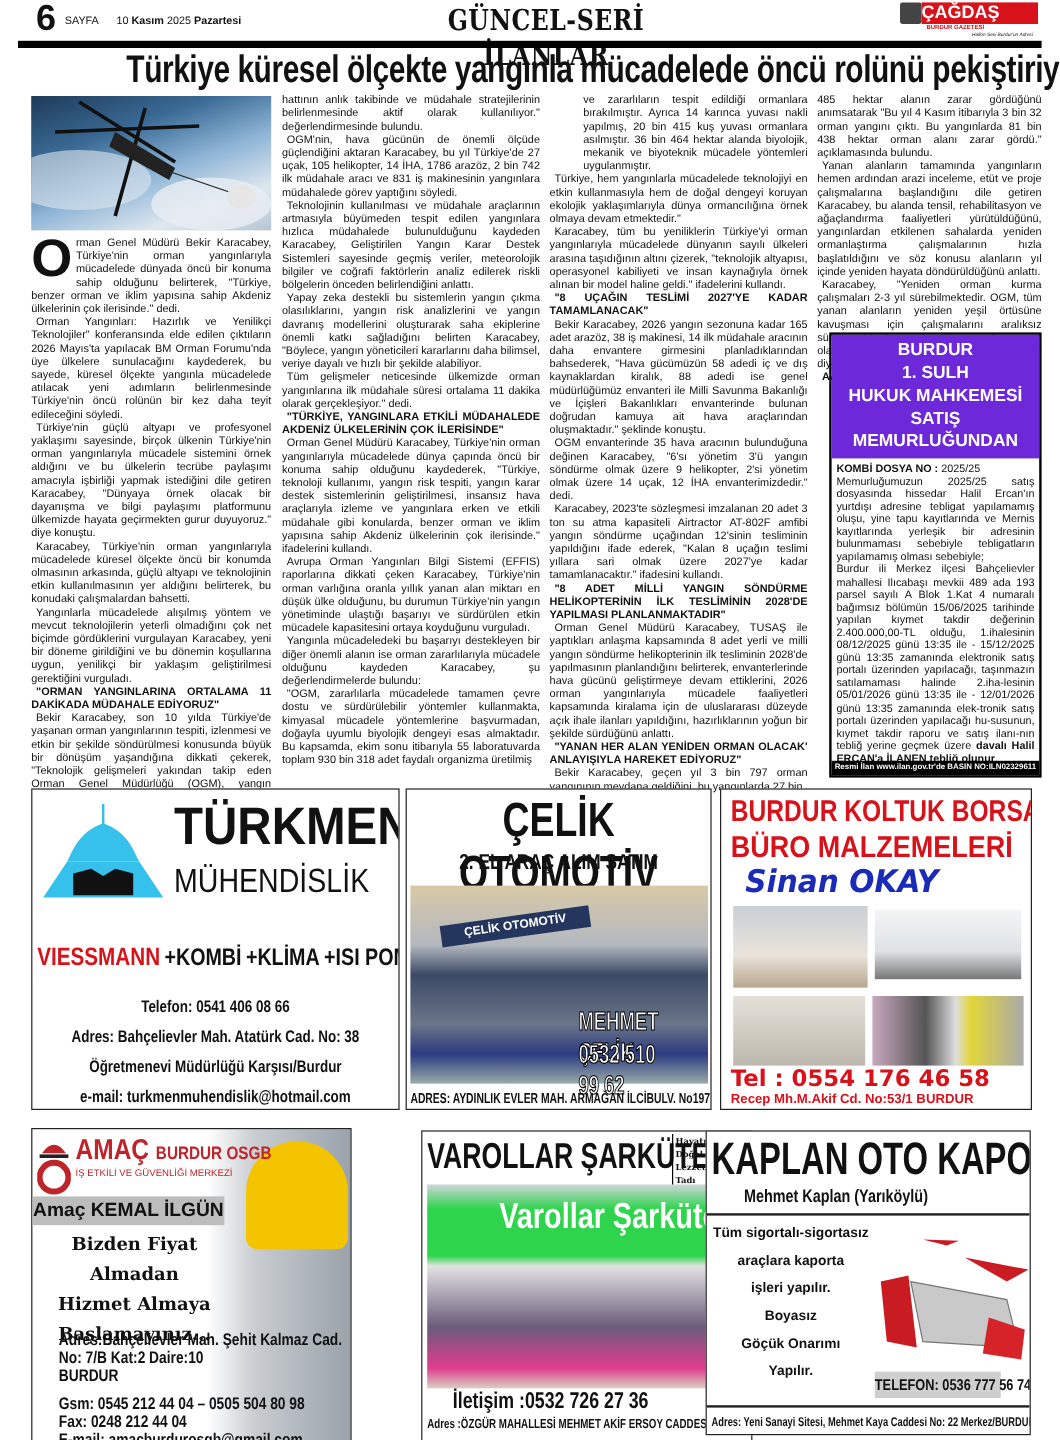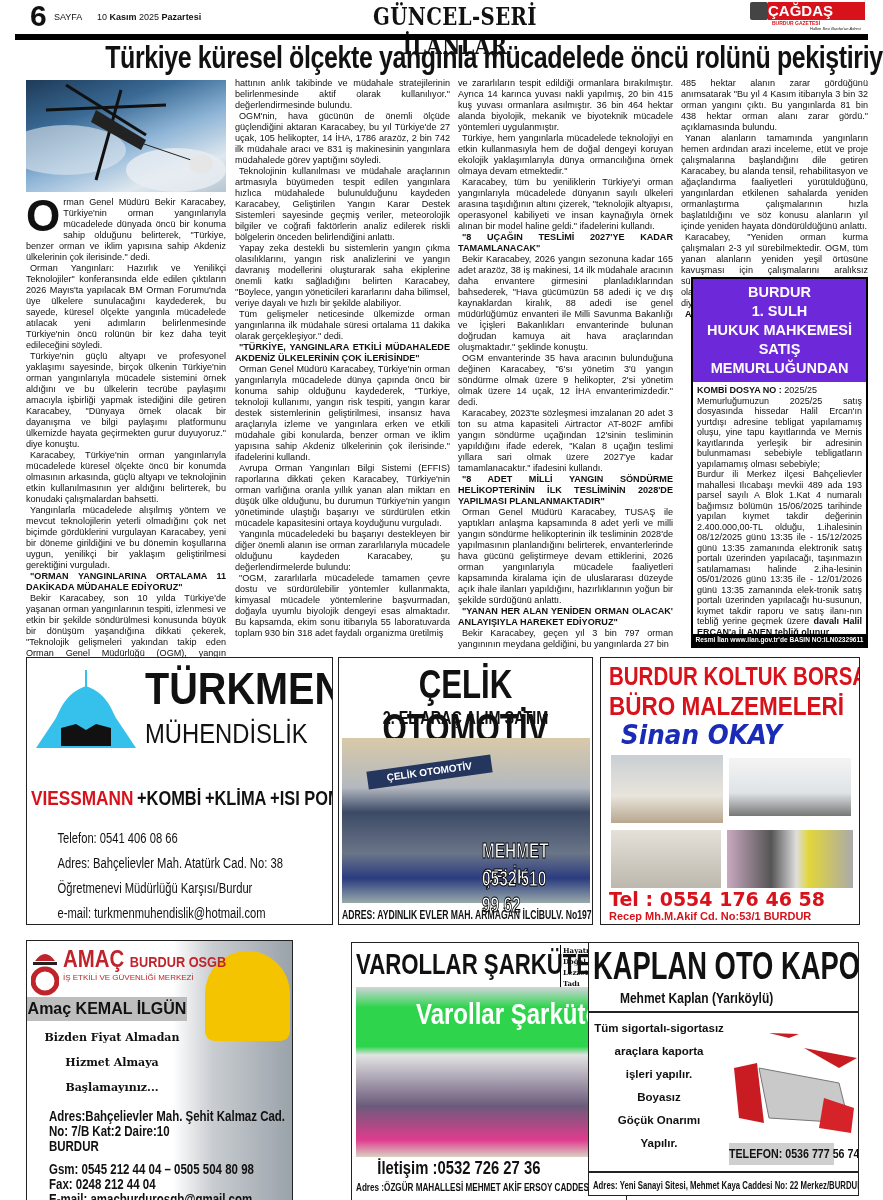--- a/index.html
+++ b/index.html
@@ -74,21 +74,21 @@
     <p>Teknolojinin kullanılması ve müdahale araçlarının artmasıyla büyümeden tespit edilen yangınlara hızlıca müdahalede bulunulduğunu kaydeden Karacabey, Geliştirilen Yangın Karar Destek Sistemleri sayesinde geçmiş veriler, meteorolojik bilgiler ve coğrafi faktörlerin analiz edilerek riskli bölgelerin önceden belirlendiğini anlattı.</p>
     <p>Yapay zeka destekli bu sistemlerin yangın çıkma olasılıklarını, yangın risk analizlerini ve yangın davranış modellerini oluşturarak saha ekiplerine önemli katkı sağladığını belirten Karacabey, "Böylece, yangın yöneticileri kararlarını daha bilimsel, veriye dayalı ve hızlı bir şekilde alabiliyor.</p>
     <p>Tüm gelişmeler neticesinde ülkemizde orman yangınlarına ilk müdahale süresi ortalama 11 dakika olarak gerçekleşiyor." dedi.</p>
     <h4>"TÜRKİYE, YANGINLARA ETKİLİ MÜDAHALEDE AKDENİZ ÜLKELERİNİN ÇOK İLERİSİNDE"</h4>
     <p>Orman Genel Müdürü Karacabey, Türkiye'nin orman yangınlarıyla mücadelede dünya çapında öncü bir konuma sahip olduğunu kaydederek, "Türkiye, teknoloji kullanımı, yangın risk tespiti, yangın karar destek sistemlerinin geliştirilmesi, insansız hava araçlarıyla izleme ve yangınlara erken ve etkili müdahale gibi konularda, benzer orman ve iklim yapısına sahip Akdeniz ülkelerinin çok ilerisinde." ifadelerini kullandı.</p>
     <p>Avrupa Orman Yangınları Bilgi Sistemi (EFFIS) raporlarına dikkati çeken Karacabey, Türkiye'nin orman varlığına oranla yıllık yanan alan miktarı en düşük ülke olduğunu, bu durumun Türkiye'nin yangın yönetiminde ulaştığı başarıyı ve sürdürülen etkin mücadele kapasitesini ortaya koyduğunu vurguladı.</p>
     <p>Yangınla mücadeledeki bu başarıyı destekleyen bir diğer önemli alanın ise orman zararlılarıyla mücadele olduğunu kaydeden Karacabey, şu değerlendirmelerde bulundu:</p>
     <p>"OGM, zararlılarla mücadelede tamamen çevre dostu ve sürdürülebilir yöntemler kullanmakta, kimyasal mücadele yöntemlerine başvurmadan, doğayla uyumlu biyolojik dengeyi esas almaktadır. Bu kapsamda, ekim sonu itibarıyla 55 laboratuvarda toplam 930 bin 318 adet faydalı organizma üretilmiş</p>
   </div>
 <div class="col" id="col3" style="left:458px;top:78px;width:215px;">
-    <p style="text-indent: 0px;">ve zararlıların tespit edildiği ormanlara bırakılmıştır. Ayrıca 14 karınca yuvası nakli yapılmış, 20 bin 415 kuş yuvası ormanlara asılmıştır. 36 bin 464 hektar alanda biyolojik, mekanik ve biyoteknik mücadele yöntemleri uygulanmıştır.</p>
+    <p style="text-indent: 0px; margin-left: 28px;">ve zararlıların tespit edildiği ormanlara bırakılmıştır. Ayrıca 14 karınca yuvası nakli yapılmış, 20 bin 415 kuş yuvası ormanlara asılmıştır. 36 bin 464 hektar alanda biyolojik, mekanik ve biyoteknik mücadele yöntemleri uygulanmıştır.</p>
     <p>Türkiye, hem yangınlarla mücadelede teknolojiyi en etkin kullanmasıyla hem de doğal dengeyi koruyan ekolojik yaklaşımlarıyla dünya ormancılığına örnek olmaya devam etmektedir."</p>
     <p>Karacabey, tüm bu yeniliklerin Türkiye'yi orman yangınlarıyla mücadelede dünyanın sayılı ülkeleri arasına taşıdığının altını çizerek, "teknolojik altyapısı, operasyonel kabiliyeti ve insan kaynağıyla örnek alınan bir model haline geldi." ifadelerini kullandı.</p>
     <h4>"8 UÇAĞIN TESLİMİ 2027'YE KADAR TAMAMLANACAK"</h4>
     <p>Bekir Karacabey, 2026 yangın sezonuna kadar 165 adet arazöz, 38 iş makinesi, 14 ilk müdahale aracının daha envantere girmesini planladıklarından bahsederek, "Hava gücümüzün 58 adedi iç ve dış kaynaklardan kiralık, 88 adedi ise genel müdürlüğümüz envanteri ile Milli Savunma Bakanlığı ve İçişleri Bakanlıkları envanterinde bulunan doğrudan kamuya ait hava araçlarından oluşmaktadır." şeklinde konuştu.</p>
     <p>OGM envanterinde 35 hava aracının bulunduğuna değinen Karacabey, "6'sı yönetim 3'ü yangın söndürme olmak üzere 9 helikopter, 2'si yönetim olmak üzere 14 uçak, 12 İHA envanterimizdedir." dedi.</p>
     <p>Karacabey, 2023'te sözleşmesi imzalanan 20 adet 3 ton su atma kapasiteli Airtractor AT-802F amfibi yangın söndürme uçağından 12'sinin tesliminin yapıldığını ifade ederek, "Kalan 8 uçağın teslimi yıllara sari olmak üzere 2027'ye kadar tamamlanacaktır." ifadesini kullandı.</p>
     <h4>"8 ADET MİLLİ YANGIN SÖNDÜRME HELİKOPTERİNİN İLK TESLİMİNİN 2028'DE YAPILMASI PLANLANMAKTADIR"</h4>
     <p>Orman Genel Müdürü Karacabey, TUSAŞ ile yaptıkları anlaşma kapsamında 8 adet yerli ve milli yangın söndürme helikopterinin ilk tesliminin 2028'de yapılmasının planlandığını belirterek, envanterlerinde hava gücünü geliştirmeye devam ettiklerini, 2026 orman yangınlarıyla mücadele faaliyetleri kapsamında kiralama için de uluslararası düzeyde açık ihale ilanları yapıldığını, hazırlıklarının yoğun bir şekilde sürdüğünü anlattı.</p>
     <h4>"YANAN HER ALAN YENİDEN ORMAN OLACAK' ANLAYIŞIYLA HAREKET EDİYORUZ"</h4>
     <p>Bekir Karacabey, geçen yıl 3 bin 797 orman yangınının meydana geldiğini, bu yangınlarda 27 bin</p>
@@ -120,21 +120,21 @@
     <path d="M30 78 L30 60 L45 56 L55 62 L65 56 L80 60 L80 78 Z" fill="#111"></path>
   </svg>
   <div class="cond" style="position:absolute;left:118px;top:8px;font-size:44px;line-height:46px;transform:scaleX(0.9)">TÜRKMEN</div>
   <div style="position:absolute;left:118px;top:60px;font-size:28px;line-height:32px;transform:scaleX(0.85);transform-origin:left">MÜHENDİSLİK</div>
   <div style="position:absolute;left:4px;top:128px;white-space:nowrap;transform:scaleX(0.82);transform-origin:left">
     <span class="cond" style="color:#d8121b;font-size:21px">VIESSMANN</span>
     <span class="cond" style="font-size:20px">+KOMBİ</span>
     <span class="cond" style="font-size:20px">+KLİMA</span>
     <span class="cond" style="font-size:20px">+ISI POMPASI</span>
   </div>
-  <div style="position:absolute;left:0;top:168px;width:100%;text-align:left;font-weight:normal;font-size:14px;line-height:25px">
+  <div style="position:absolute;left:0;top:168px;width:100%;text-align:center;font-weight:bold;font-size:14px;line-height:25px">
     <div style="transform:scaleX(0.8)">Telefon: 0541 406 08 66</div>
     <div style="transform:scaleX(0.8);white-space:nowrap">Adres: Bahçelievler Mah. Atatürk Cad. No: 38</div>
     <div style="transform:scaleX(0.8)">Öğretmenevi Müdürlüğü Karşısı/Burdur</div>
     <div style="transform:scaleX(0.8);white-space:nowrap">e-mail: turkmenmuhendislik@hotmail.com</div>
   </div>
 </div>
 
 <div class="ad" style="left:338px;top:657px;width:255px;height:268px;">
   <div class="cond" style="position:absolute;left:0;top:4px;width:100%;text-align:center;font-size:40px;line-height:44px;transform:scaleX(0.78);transform-origin:center">ÇELİK OTOMOTİV</div>
   <div class="cond" style="position:absolute;left:0;top:50px;width:100%;text-align:center;font-size:18px;transform:scaleX(0.8);transform-origin:center">2. EL ARAÇ ALIM SATIM</div>
@@ -161,21 +161,21 @@
 <div class="ad" style="left:26px;top:940px;width:267px;height:305px;background:linear-gradient(90deg,#fff 0%,#fff 55%,#c9cdd1 70%,#9aa2aa 100%)">
   <div style="position:absolute;left:178px;top:10px;width:85px;height:90px;border-radius:45px 45px 10px 10px;background:#f5c400"></div>
   <svg style="position:absolute;left:4px;top:6px" width="28" height="52" viewBox="0 0 28 52">
     <circle cx="14" cy="34" r="12" fill="none" stroke="#c0242b" stroke-width="5"></circle>
     <path d="M4 14 Q14 0 24 14 Z" fill="#c0242b"></path>
     <rect x="2" y="15" width="24" height="3" fill="#222"></rect>
   </svg>
   <div class="cond" style="position:absolute;left:36px;top:4px;font-size:24px;color:#c0242b;white-space:nowrap;transform:scaleX(0.85)"><span>AMAÇ</span> <span style="font-size:15px">BURDUR OSGB</span></div>
   <div style="position:absolute;left:36px;top:32px;font-size:8px;color:#c0242b;white-space:nowrap">İŞ ETKİLİ VE GÜVENLİĞİ MERKEZİ</div>
   <div class="cond" style="position:absolute;left:0;top:56px;width:160px;height:24px;background:#bdbdbd;font-size:16px;line-height:24px;text-align:center">Amaç KEMAL İLGÜN</div>
-  <div style="position:absolute;left:0;top:84px;width:170px;text-align:center;font-family:'DejaVu Serif',serif;font-weight:bold;font-size:11px;line-height:25px">
+  <div style="position:absolute;left:0;top:84px;width:170px;text-align:center;font-family:'DejaVu Serif',serif;font-weight:bold;font-size:15px;line-height:25px">
     <div>Bizden Fiyat Almadan</div>
     <div>Hizmet Almaya</div>
     <div>Başlamayınız...</div>
   </div>
   <div style="position:absolute;left:4px;top:168px;width:200px;text-align:left;font-weight:bold;font-size:14px;line-height:15px">
     <div style="white-space:nowrap;transform:scaleX(0.82)">Adres:Bahçelievler Mah. Şehit Kalmaz Cad.</div>
     <div style="transform:scaleX(0.82)">No: 7/B Kat:2 Daire:10 BURDUR</div>
     <div style="white-space:nowrap;transform:scaleX(0.82);margin-top:8px">Gsm: 0545 212 44 04 – 0505 504 80 98</div>
     <div style="transform:scaleX(0.82)">Fax: 0248 212 44 04</div>
     <div style="white-space:nowrap;transform:scaleX(0.82)">E-mail: amacburdurosgb@gmail.com</div>

